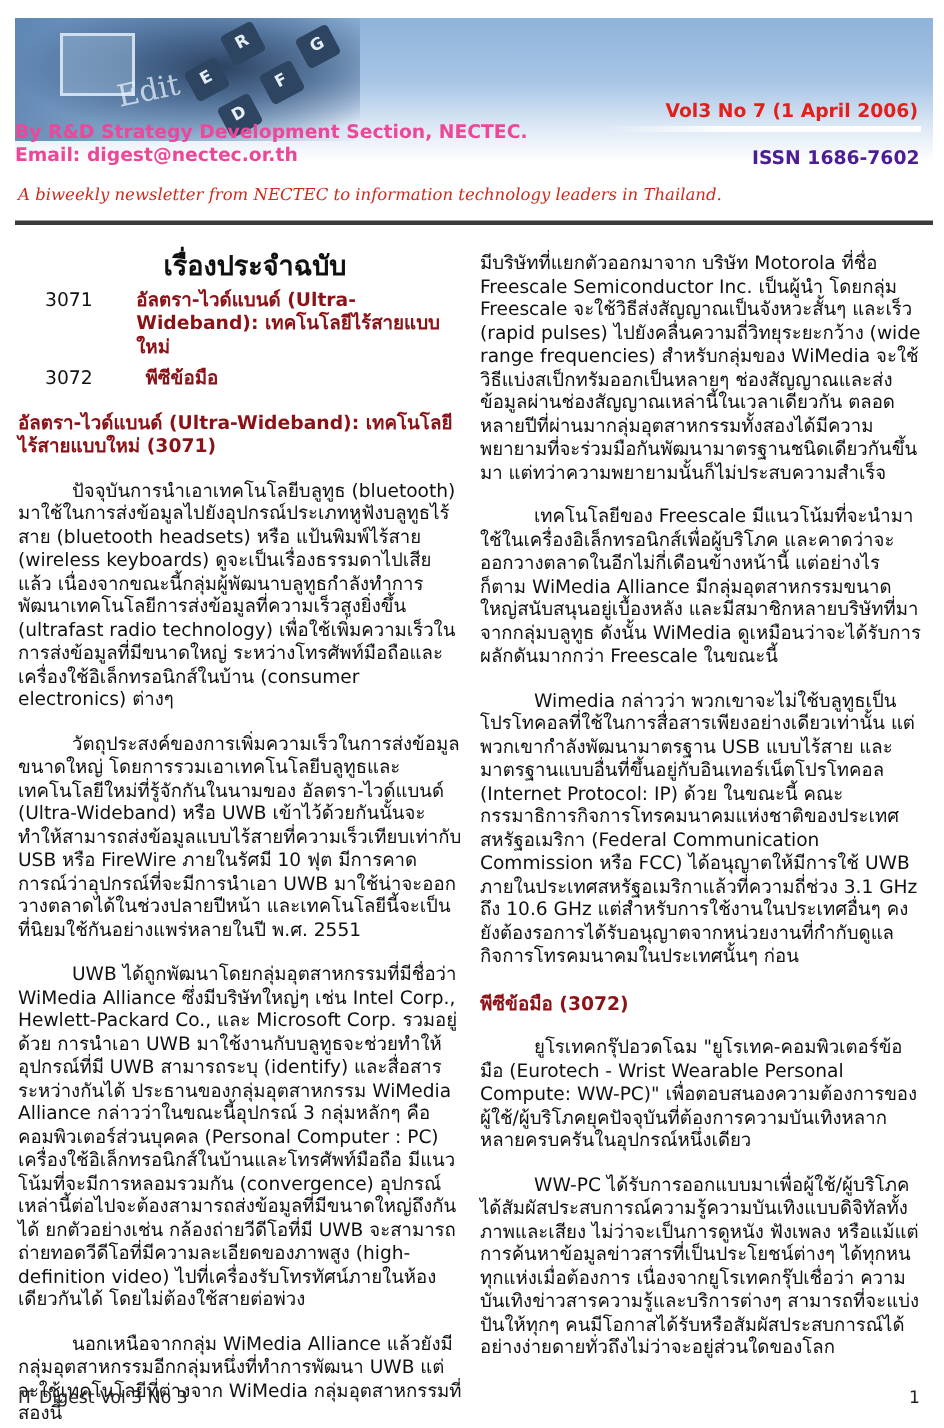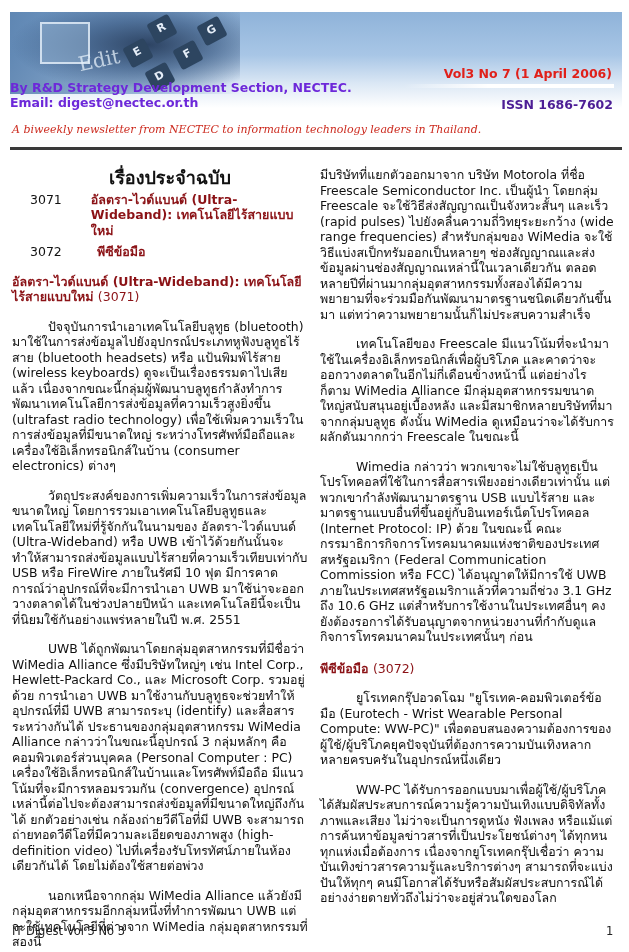--- a/index.html
+++ b/index.html
@@ -17,34 +17,34 @@
     background:
       radial-gradient(ellipse at 60% 40%, rgba(30,50,80,0.85) 0%, rgba(50,80,120,0.6) 35%, rgba(120,160,200,0) 70%),
       linear-gradient(90deg, rgba(90,130,175,0.9) 0%, rgba(110,150,195,0.6) 60%, rgba(160,195,230,0) 100%);
   }
   .key { position: absolute; width: 24px; height: 22px; background: #2d4560; border-radius: 3px; color: #e6eef8; font-size: 11px; font-weight: bold; text-align: center; line-height: 20px; transform: rotate(-28deg); }
   .edit-word { position: absolute; left: 68px; top: 36px; color: rgba(230,240,250,0.75); font-family: "DejaVu Serif", serif; font-size: 20px; transform: rotate(-12deg); }
   .win-box { position: absolute; left: 30px; top: 10px; width: 46px; height: 38px; border: 2px solid rgba(230,240,250,0.8); background: rgba(150,180,210,0.5); }
   .meta-vol { position: absolute; right: 10px; top: 10px; color: #e0201a; font-weight: bold; font-size: 12.5px; font-family: "DejaVu Sans", sans-serif; margin-top: 44px; }
   .logo { position: absolute; right: 24px; top: 28px; color: #fff; font-family: "DejaVu Serif", serif; font-style: italic; font-size: 30px; letter-spacing: 0.5px; text-shadow: 0 0 2px rgba(80,110,150,0.4); }
   .logo-underline { position: absolute; right: 8px; top: 72px; width: 210px; height: 4px; background: linear-gradient(90deg, rgba(255,255,255,0) 0%, #ffffff 40%, #ffffff 100%); }
-  .byline { position: absolute; left: 10px; top: 80px; color: #6d28d9; font-weight: bold; font-size: 12.5px; line-height: 15px; }
+  .byline { position: absolute; left: 10px; top: 80px; color: #ec4899; font-weight: bold; font-size: 12.5px; line-height: 15px; }
   .issn { position: absolute; right: 16px; top: 97px; color: #4c1d95; font-weight: bold; font-size: 12.5px; }
   .tagline { position: absolute; left: 12px; top: 123px; color: #cc2a1e; font-family: "DejaVu Serif", serif; font-style: italic; font-size: 11px; }
   .rule { position: absolute; left: 10px; top: 147px; width: 612px; height: 3px; background: #3a3a3a; }
 
   .col { position: absolute; font-size: 12.4px; line-height: 15.5px; }
   .col-left { left: 12px; top: 160px; width: 296px; }
   .col-right { left: 320px; top: 159px; width: 296px; }
   .toc-title { text-align: center; font-weight: bold; font-size: 18px; margin: 10px 0 6px 0; padding-left: 20px; }
   .toc-row { display: flex; margin-bottom: 6px; gap: 29px; }
   .toc-num { width: 56px; padding-left: 18px; box-sizing: border-box; font-size: 12.5px; }
   .toc-label { color: #8b1216; font-weight: bold; font-size: 12.5px; line-height: 15.5px; }
   .sec-head { color: #8b1216; font-weight: bold; font-size: 12.5px; line-height: 15.5px; margin: 14px 0 0 0; }
-  .sec-head .sec-num { font-weight: normal; text-align: right; }
+  .sec-head .sec-num { font-weight: bold; text-align: right; }
   p.para { margin: 14px 0 0 0; text-indent: 36px; }
   p.first { margin-top: 0; text-indent: 0; }
   .footer-left { position: absolute; left: 12px; top: 924px; font-size: 11.5px; color: #222; }
   .footer-right { position: absolute; left: 606px; top: 924px; font-size: 11.5px; color: #222; }
 </style>
 </head>
 <body>
 
 <div class="banner">
   <div class="banner-art">

